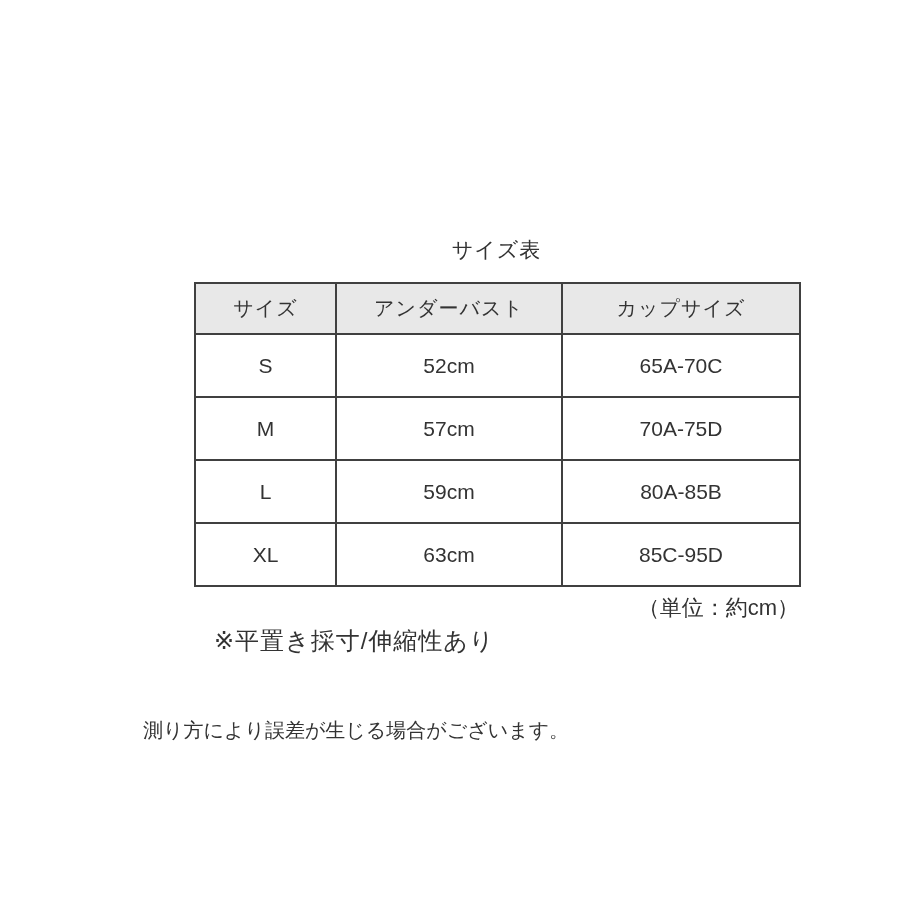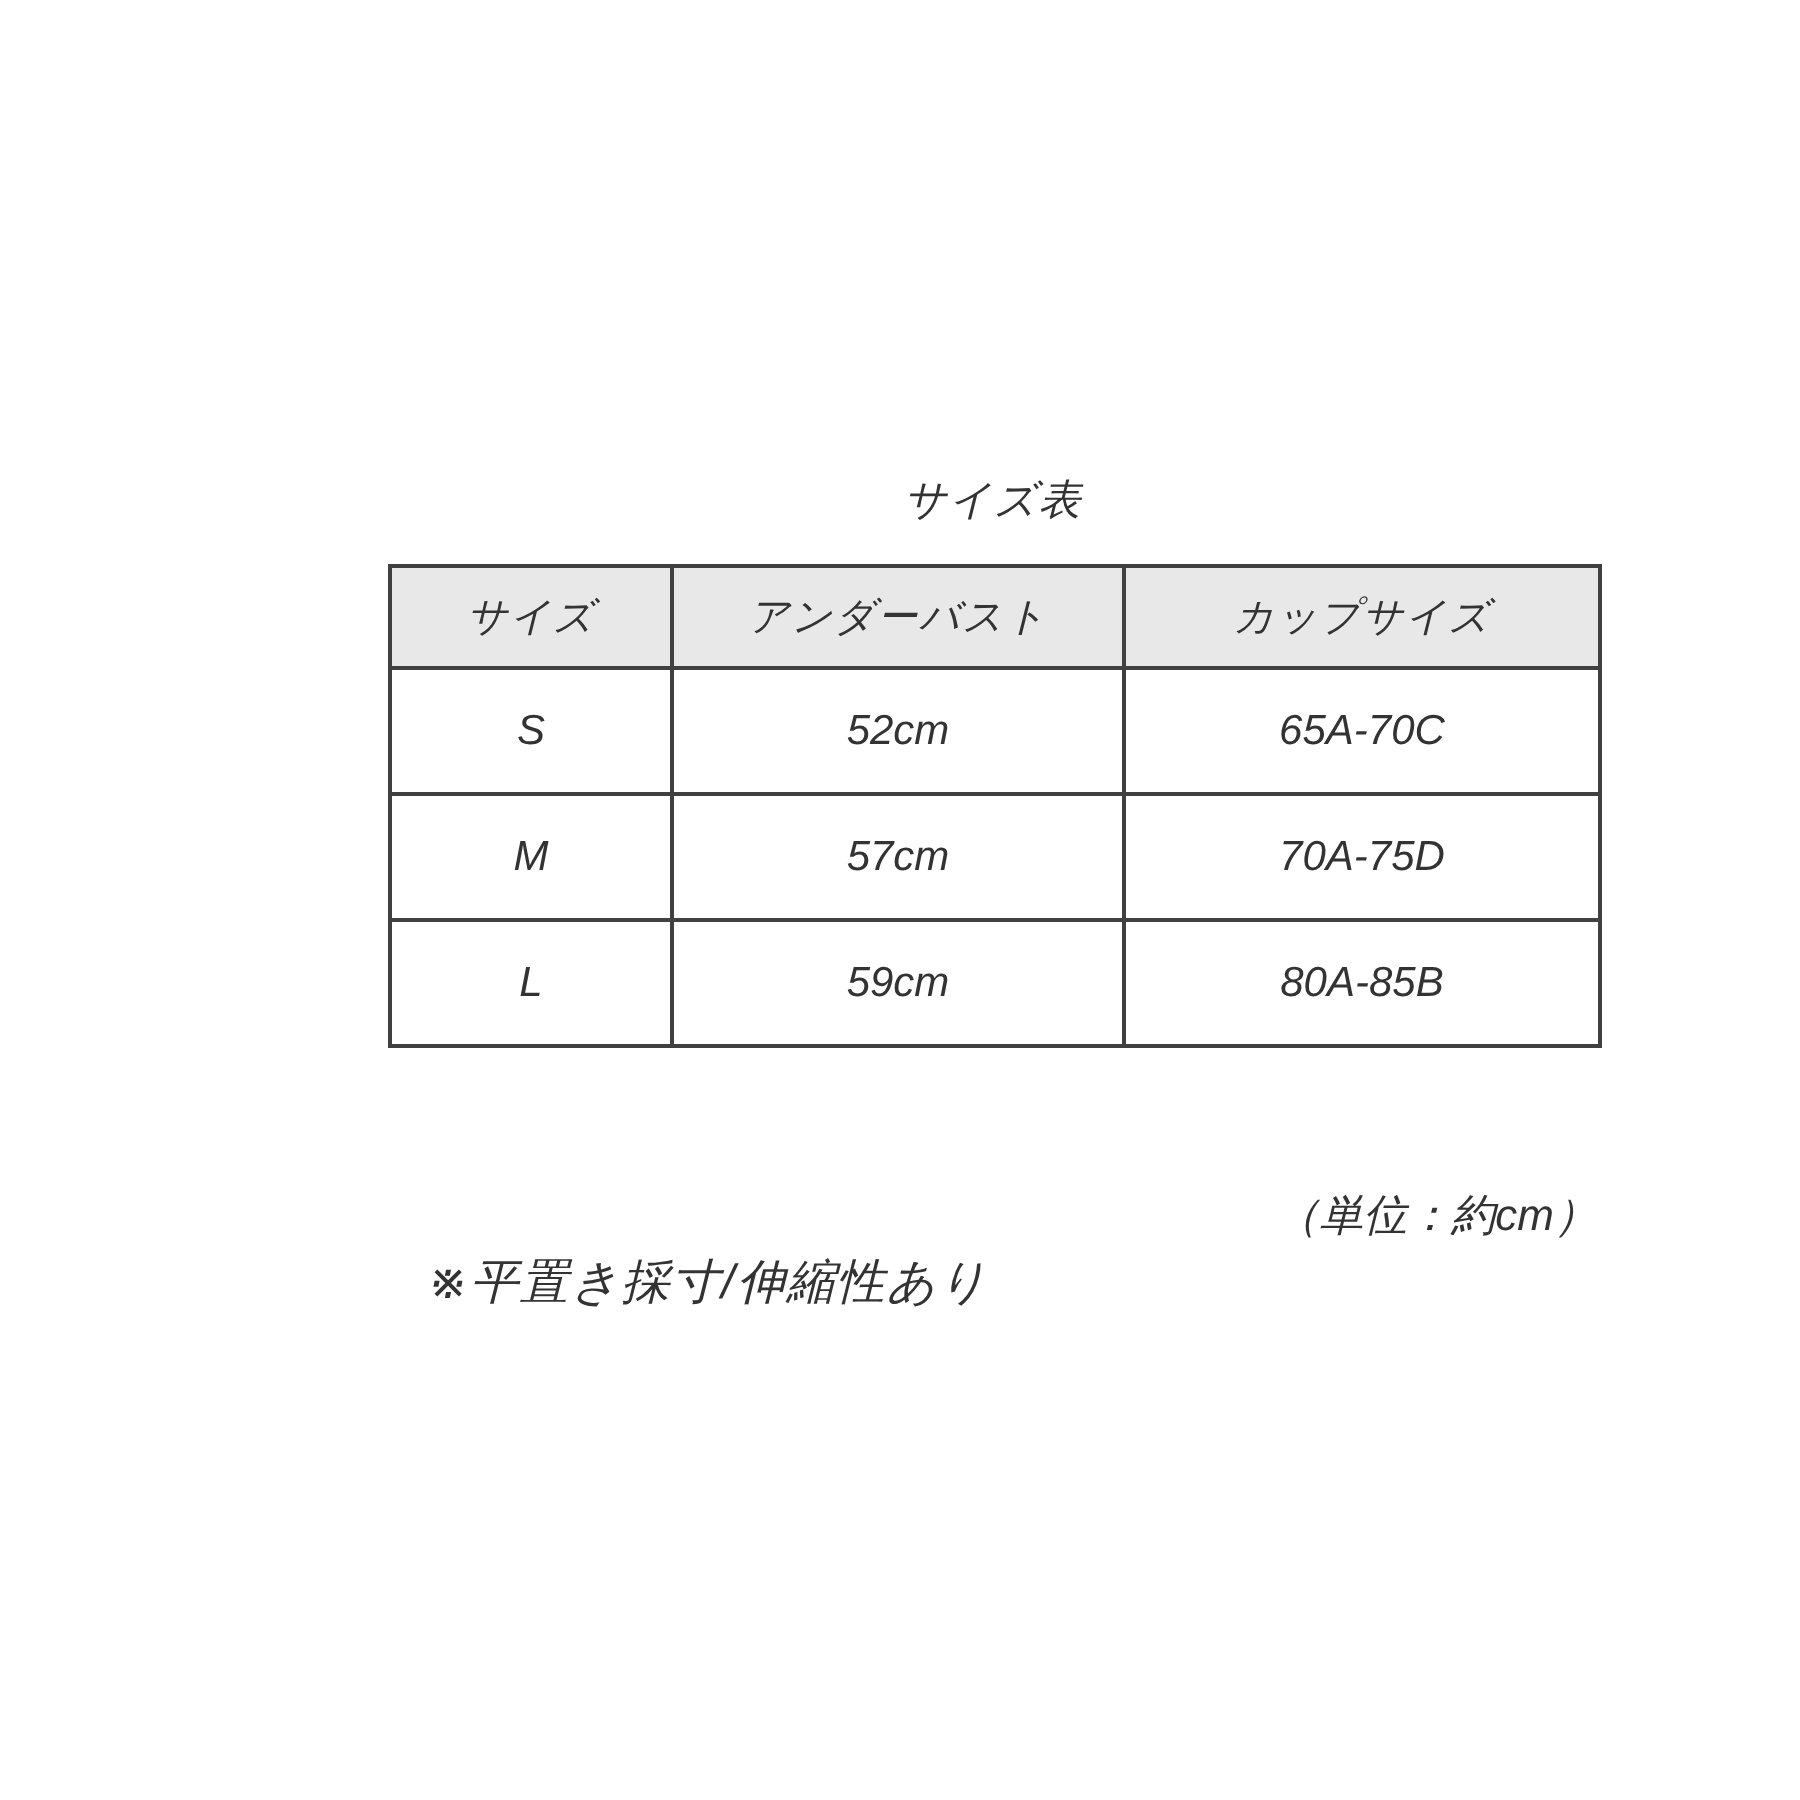--- a/index.html
+++ b/index.html
@@ -1,21 +1,21 @@
 <!DOCTYPE html>
 <html style="--header-bg: #e8e8e8; --border: #404040; --text: #333333; --bg: #ffffff;"><head>
 <meta charset="utf-8">
 <style>
   :root{
     --header-bg:#e8e8e8;
     --border:#404040;
     --text:#333333;
     --bg:#ffffff;
   }
-  *{margin:12px;padding:0;box-sizing:border-box;font-style:italic;}
+  *{margin:12px;padding:0;box-sizing:border-box;}
   html,body{width:900px;height:900px;}
   body{
     background:var(--bg);
     color:var(--text);
     font-family:"Liberation Sans","DejaVu Sans",sans-serif;
     position:relative;
     overflow:hidden;
   }
   .page-title{
     position:absolute;
@@ -97,21 +97,27 @@
     <tr>
       <td>M</td>
       <td>57cm</td>
       <td>70A-75D</td>
     </tr>
     <tr>
       <td>L</td>
       <td>59cm</td>
       <td>80A-85B</td>
     </tr>
+    <tr>
+      <td>XL</td>
+      <td>63cm</td>
+      <td>85C-95D</td>
+    </tr>
   </tbody>
 </table>
 
 <div class="unit-note">（単位：約cm）</div>
 
 <div class="measure-note">※平置き採寸/伸縮性あり</div>
 
 <div class="disclaimer">
+  <div>測り方により誤差が生じる場合がございます。</div>
 </div>
 
 </body></html>

